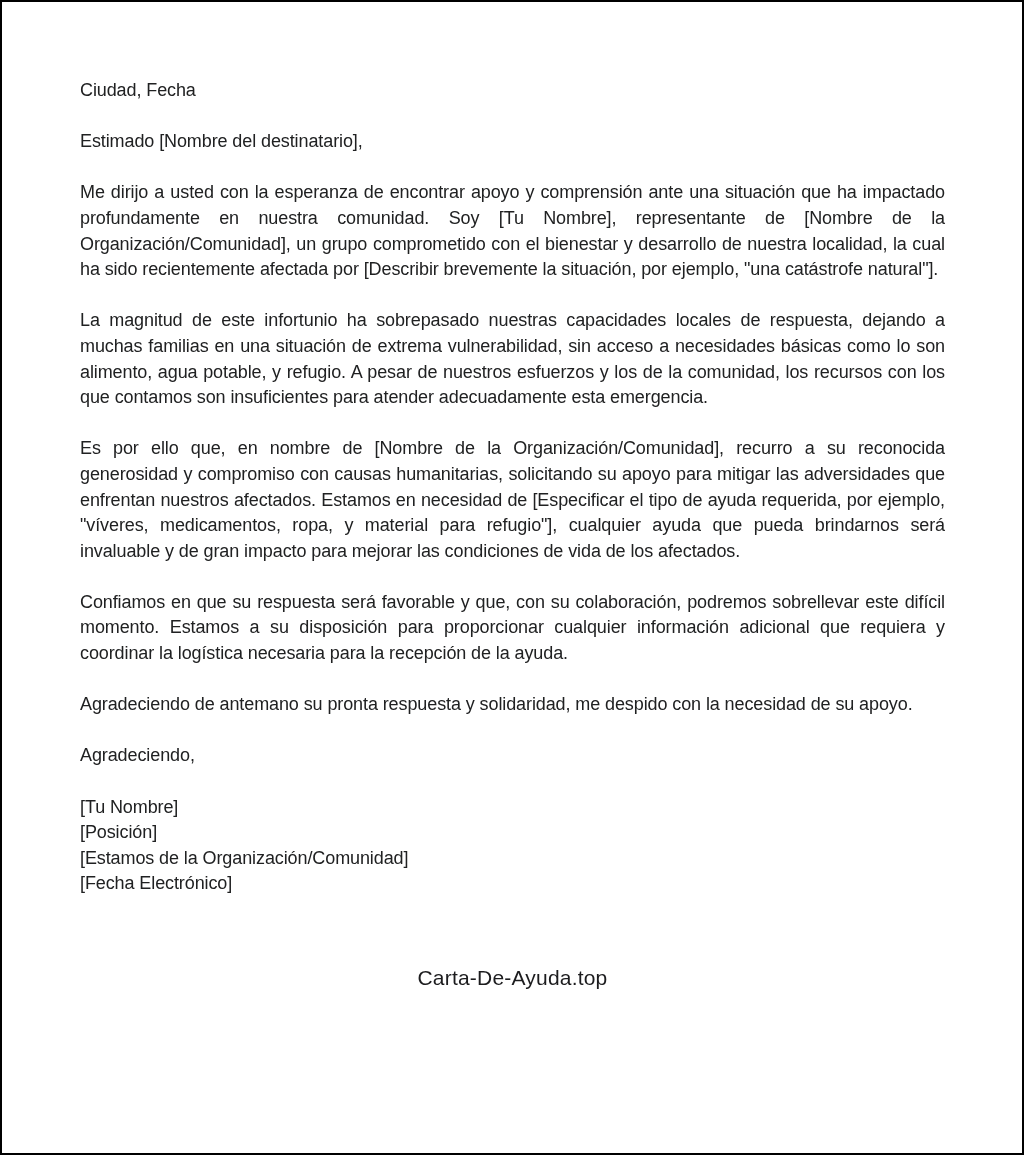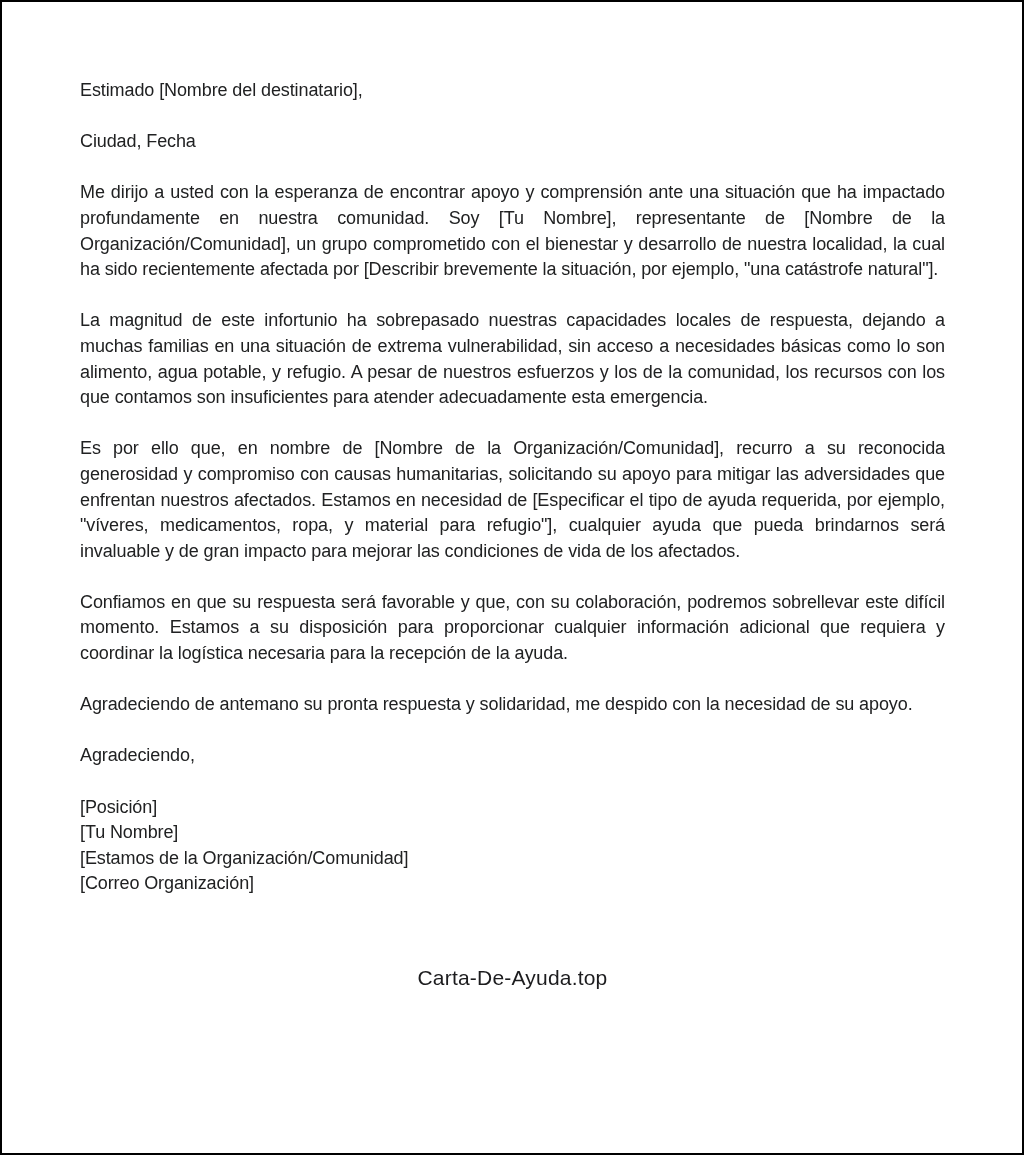--- a/index.html
+++ b/index.html
@@ -44,29 +44,29 @@
     line-height: 33px;
     letter-spacing: 0.2px;
     color: #1c1c1e;
   }
 </style>
 </head>
 <body>
 
 <div class="page">
   <div class="letter">
+    <p>Ciudad, Fecha</p>
     <p>Estimado [Nombre del destinatario],</p>
-    <p>Ciudad, Fecha</p>
     <p class="justify">Me dirijo a usted con la esperanza de encontrar apoyo y comprensión ante una situación que ha impactado profundamente en nuestra comunidad. Soy [Tu Nombre], representante de [Nombre de la Organización/Comunidad], un grupo comprometido con el bienestar y desarrollo de nuestra localidad, la cual ha sido recientemente afectada por [Describir brevemente la situación, por ejemplo, "una catástrofe natural"].</p>
     <p class="justify">La magnitud de este infortunio ha sobrepasado nuestras capacidades locales de respuesta, dejando a muchas familias en una situación de extrema vulnerabilidad, sin acceso a necesidades básicas como lo son alimento, agua potable, y refugio. A pesar de nuestros esfuerzos y los de la comunidad, los recursos con los que contamos son insuficientes para atender adecuadamente esta emergencia.</p>
     <p class="justify">Es por ello que, en nombre de [Nombre de la Organización/Comunidad], recurro a su reconocida generosidad y compromiso con causas humanitarias, solicitando su apoyo para mitigar las adversidades que enfrentan nuestros afectados. Estamos en necesidad de [Especificar el tipo de ayuda requerida, por ejemplo, "víveres, medicamentos, ropa, y material para refugio"], cualquier ayuda que pueda brindarnos será invaluable y de gran impacto para mejorar las condiciones de vida de los afectados.</p>
     <p class="justify">Confiamos en que su respuesta será favorable y que, con su colaboración, podremos sobrellevar este difícil momento. Estamos a su disposición para proporcionar cualquier información adicional que requiera y coordinar la logística necesaria para la recepción de la ayuda.</p>
     <p class="justify">Agradeciendo de antemano su pronta respuesta y solidaridad, me despido con la necesidad de su apoyo.</p>
     <p>Agradeciendo,</p>
     <p class="signature-block">
+      <span class="sig-line">[Tu Nombre]</span>
       <span class="sig-line">[Posición]</span>
-      <span class="sig-line">[Tu Nombre]</span>
       <span class="sig-line">[Estamos de la Organización/Comunidad]</span>
-      <span class="sig-line">[Correo Organización]</span>
+      <span class="sig-line">[Fecha Electrónico]</span>
     </p>
     <div class="footer">Carta-De-Ayuda.top</div>
   </div>
 </div>
 
 </body></html>

